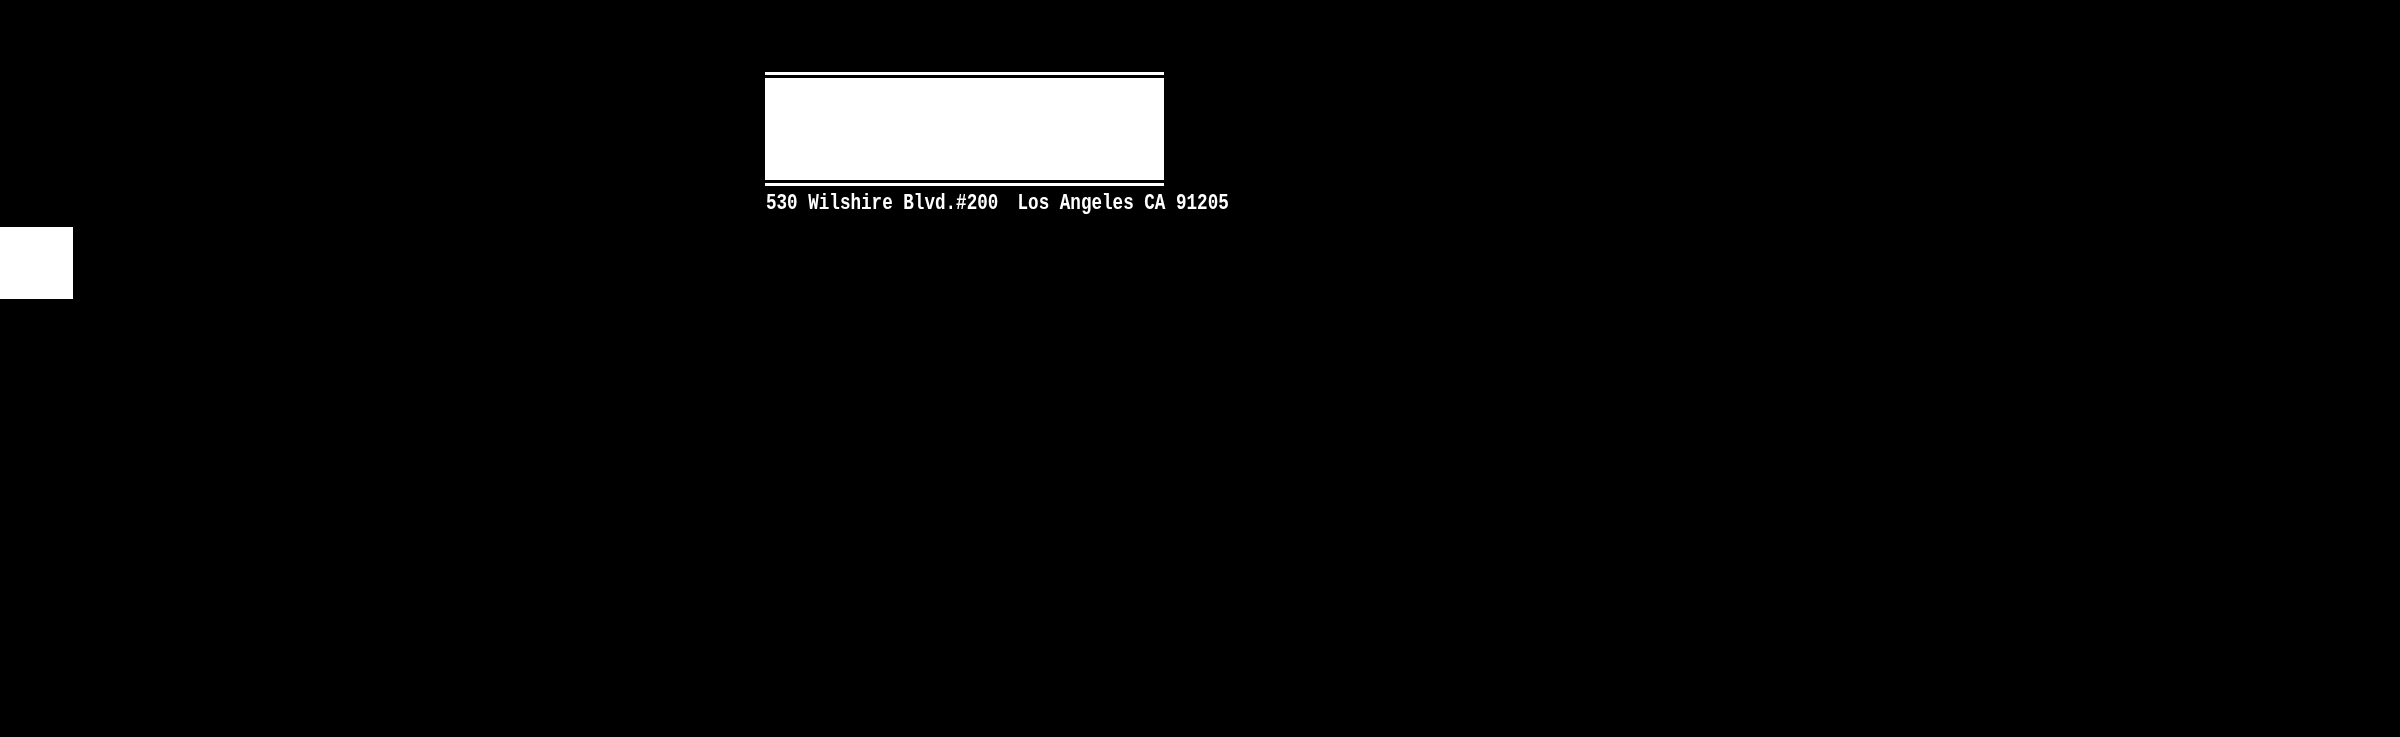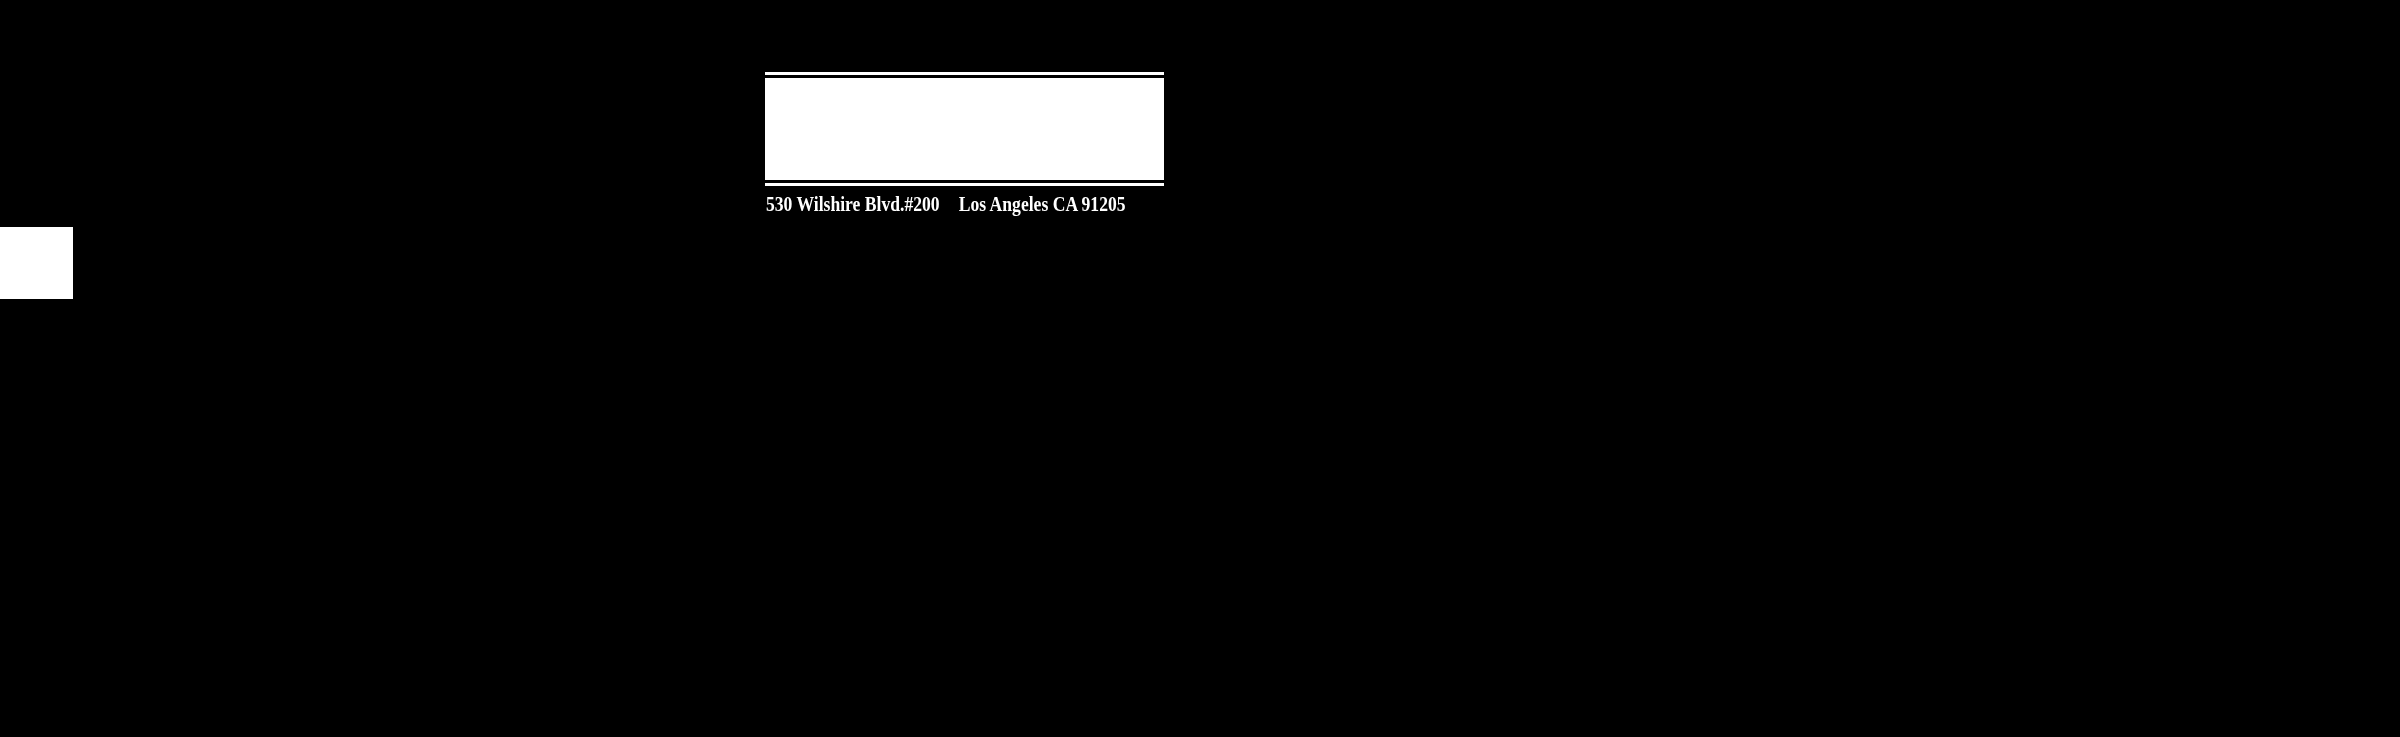--- a/index.html
+++ b/index.html
@@ -6,21 +6,21 @@
     margin: 0;
     padding: 0;
     background: #000000;
   }
   .canvas {
     position: relative;
     width: 2400px;
     height: 638px;
     background: var(--bg, #000000);
     overflow: hidden;
-    font-family: Liberation Serif, serif;
+    font-family: Liberation Mono, monospace;
   }
   .rule {
     position: absolute;
     left: 765px;
     width: 399px;
     height: 3px;
     background: var(--fg, #ffffff);
   }
   .rule-top { top: 72px; }
   .rule-bottom { top: 183px; }

